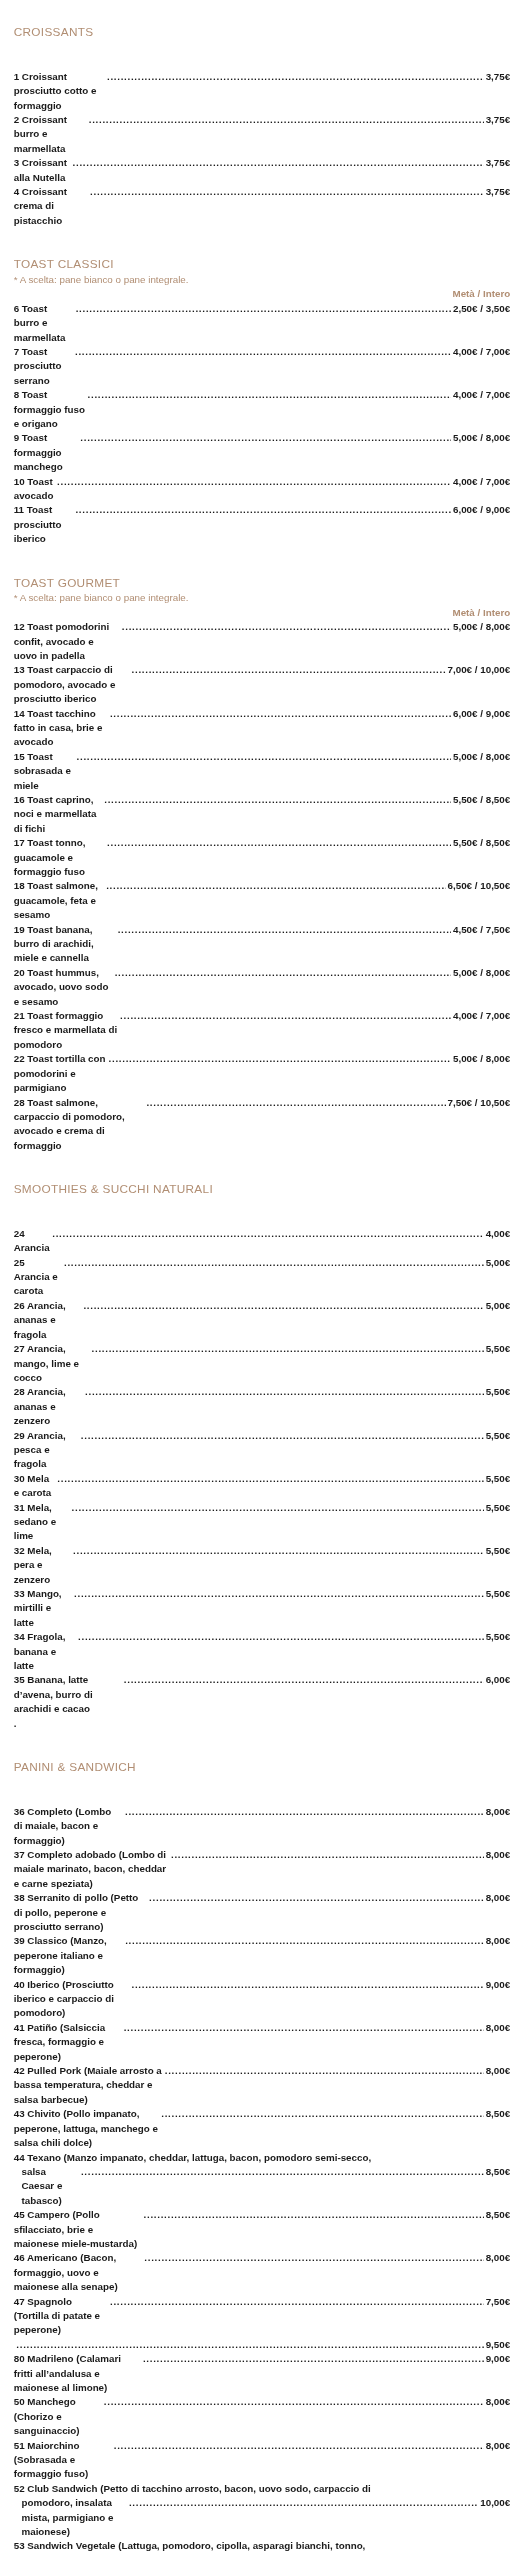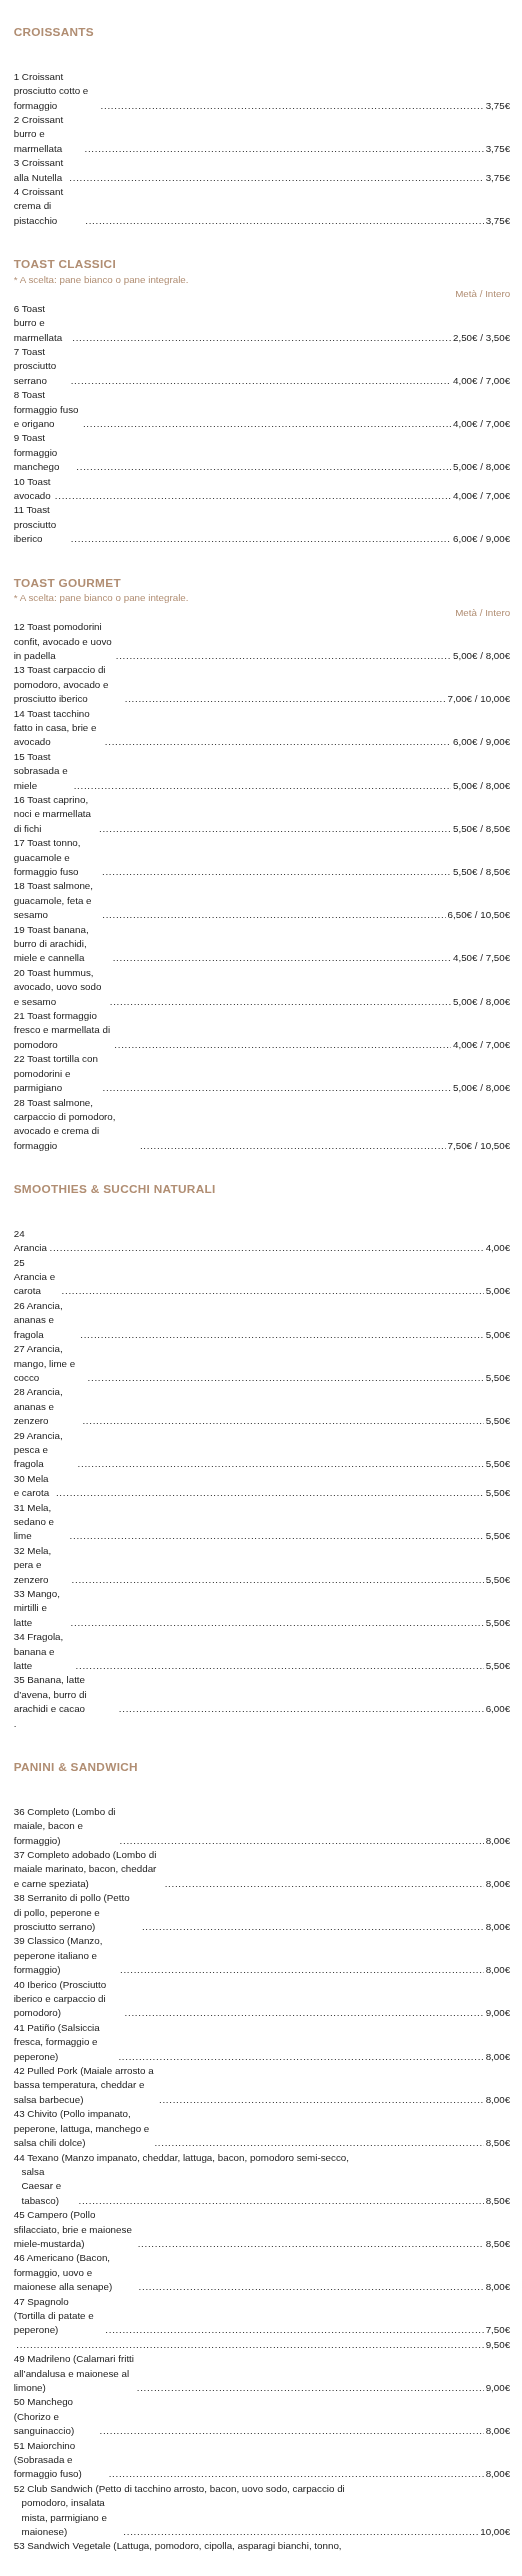--- a/index.html
+++ b/index.html
@@ -4,29 +4,29 @@
 <style>
   html,body{margin:0;padding:0;background:#ffffff;}
   body{
     width:522px;min-height:2576px;
     font-family:"Liberation Sans",sans-serif;
     font-size:9.8px;line-height:14.4px;color:#1a1a1a;
   }
   .menu{padding:25px 11.8px 0 13.7px;box-sizing:border-box;}
   .section{margin-bottom:29px;}
   .title{
-    font-size:11.8px;line-height:15.7px;font-weight:bold;
+    font-size:11.8px;line-height:15.7px;font-weight:normal;
     color:#b18e73;margin:0;letter-spacing:0.3px;
   }
   .note{font-weight:normal;margin:0;}
   .note.tan{color:#b18e73;}
-  .price-head{text-align:right;font-weight:normal;color:#b18e73;line-height:14.4px;}
+  .price-head{text-align:right;font-weight:bold;color:#b18e73;line-height:14.4px;}
   .items{margin-top:29px;}
   .items.tight{margin-top:0;}
-  .row{display:flex;align-items:flex-end;line-height:14.4px;}
+  .row{display:flex;align-items:flex-start;line-height:14.4px;font-weight:bold;}
   .txt{white-space:pre-wrap;}
   .leader{flex:1 1 auto;overflow:hidden;white-space:nowrap;margin:0 2px 0 2.6px;}
   .leader::after{
     content:"......................................................................................................................................................................................................................................";
     letter-spacing:0.7px;
   }
   .price{white-space:nowrap;text-align:right;}
   .cont{padding-left:7.8px;}
 </style>
 </head>
@@ -301,21 +301,21 @@
         <div class="row">
           <span class="txt">47 Spagnolo (Tortilla di patate e peperone)</span>
           <span class="leader"></span>
           <span class="price">7,50€</span>
         </div>
         <div class="row">
           <span class="leader"></span>
           <span class="price">9,50€</span>
         </div>
         <div class="row">
-          <span class="txt">49 Madrileno (Calamari fritti all’andalusa e maionese al limone)</span>
+          <span class="txt">80 Madrileno (Calamari fritti all’andalusa e maionese al limone)</span>
           <span class="leader"></span>
           <span class="price">9,00€</span>
         </div>
         <div class="row">
           <span class="txt">50 Manchego (Chorizo e sanguinaccio)</span>
           <span class="leader"></span>
           <span class="price">8,00€</span>
         </div>
         <div class="row">
           <span class="txt">51 Maiorchino (Sobrasada e formaggio fuso)</span>

